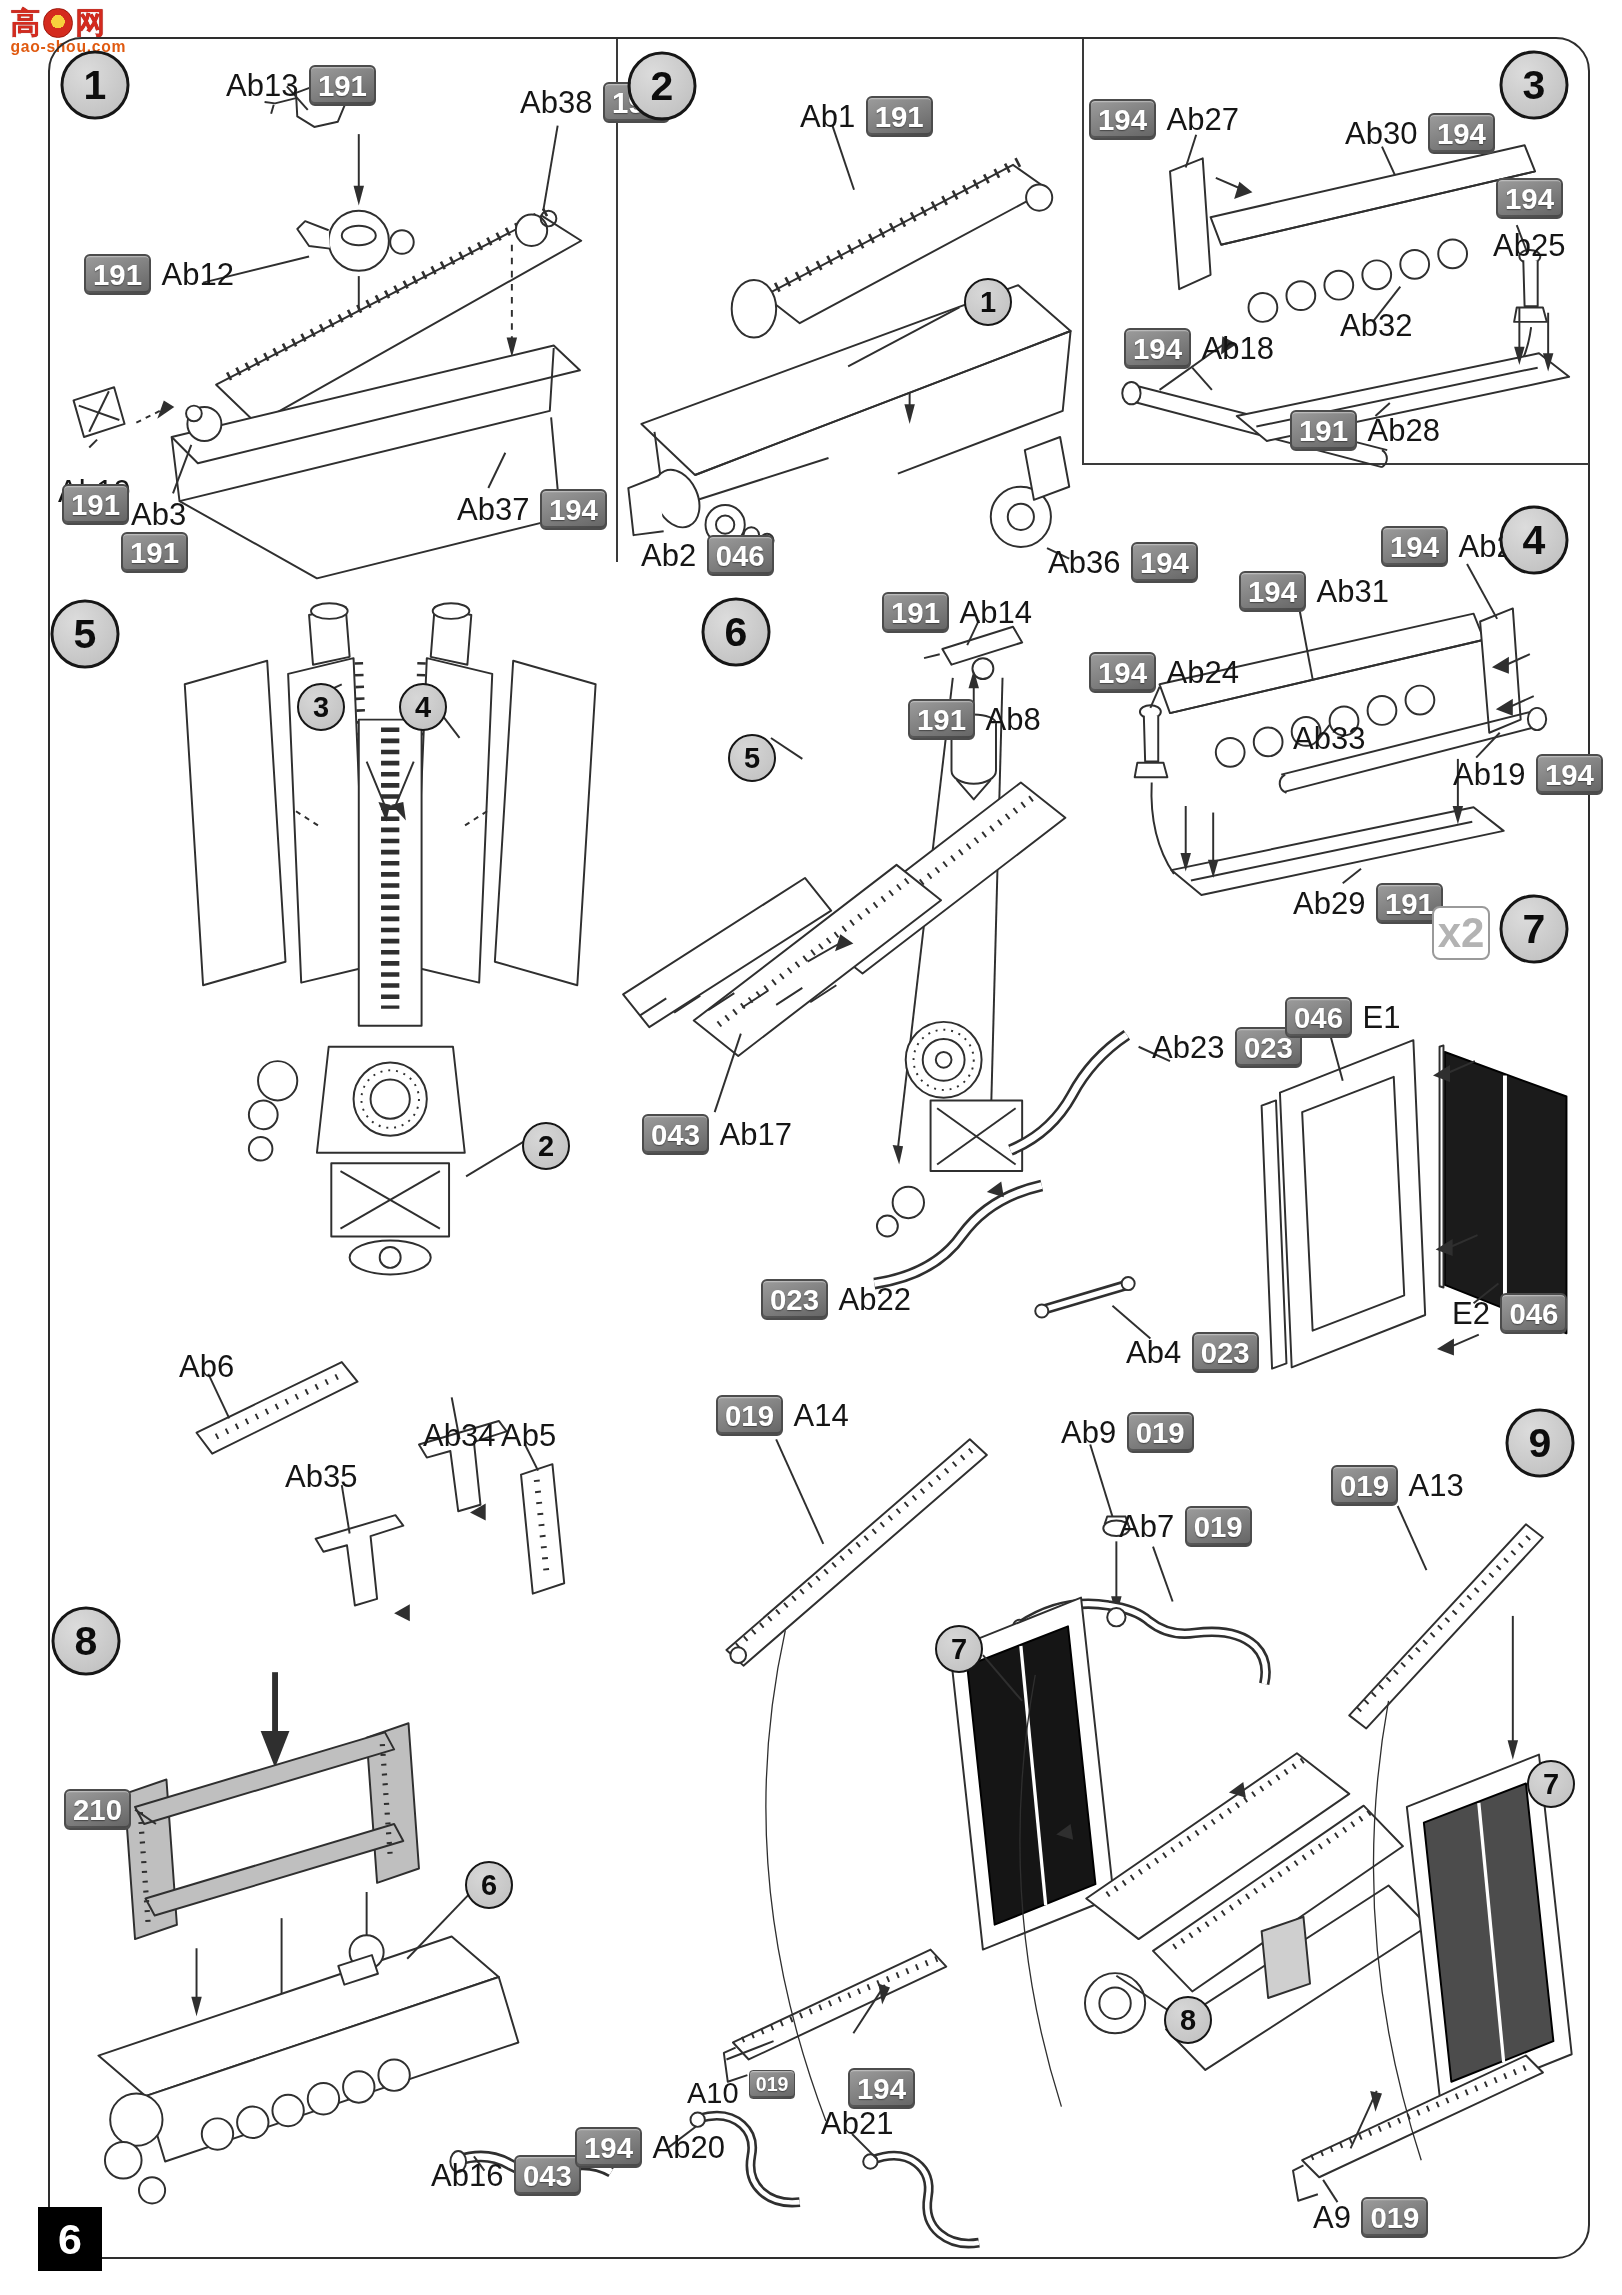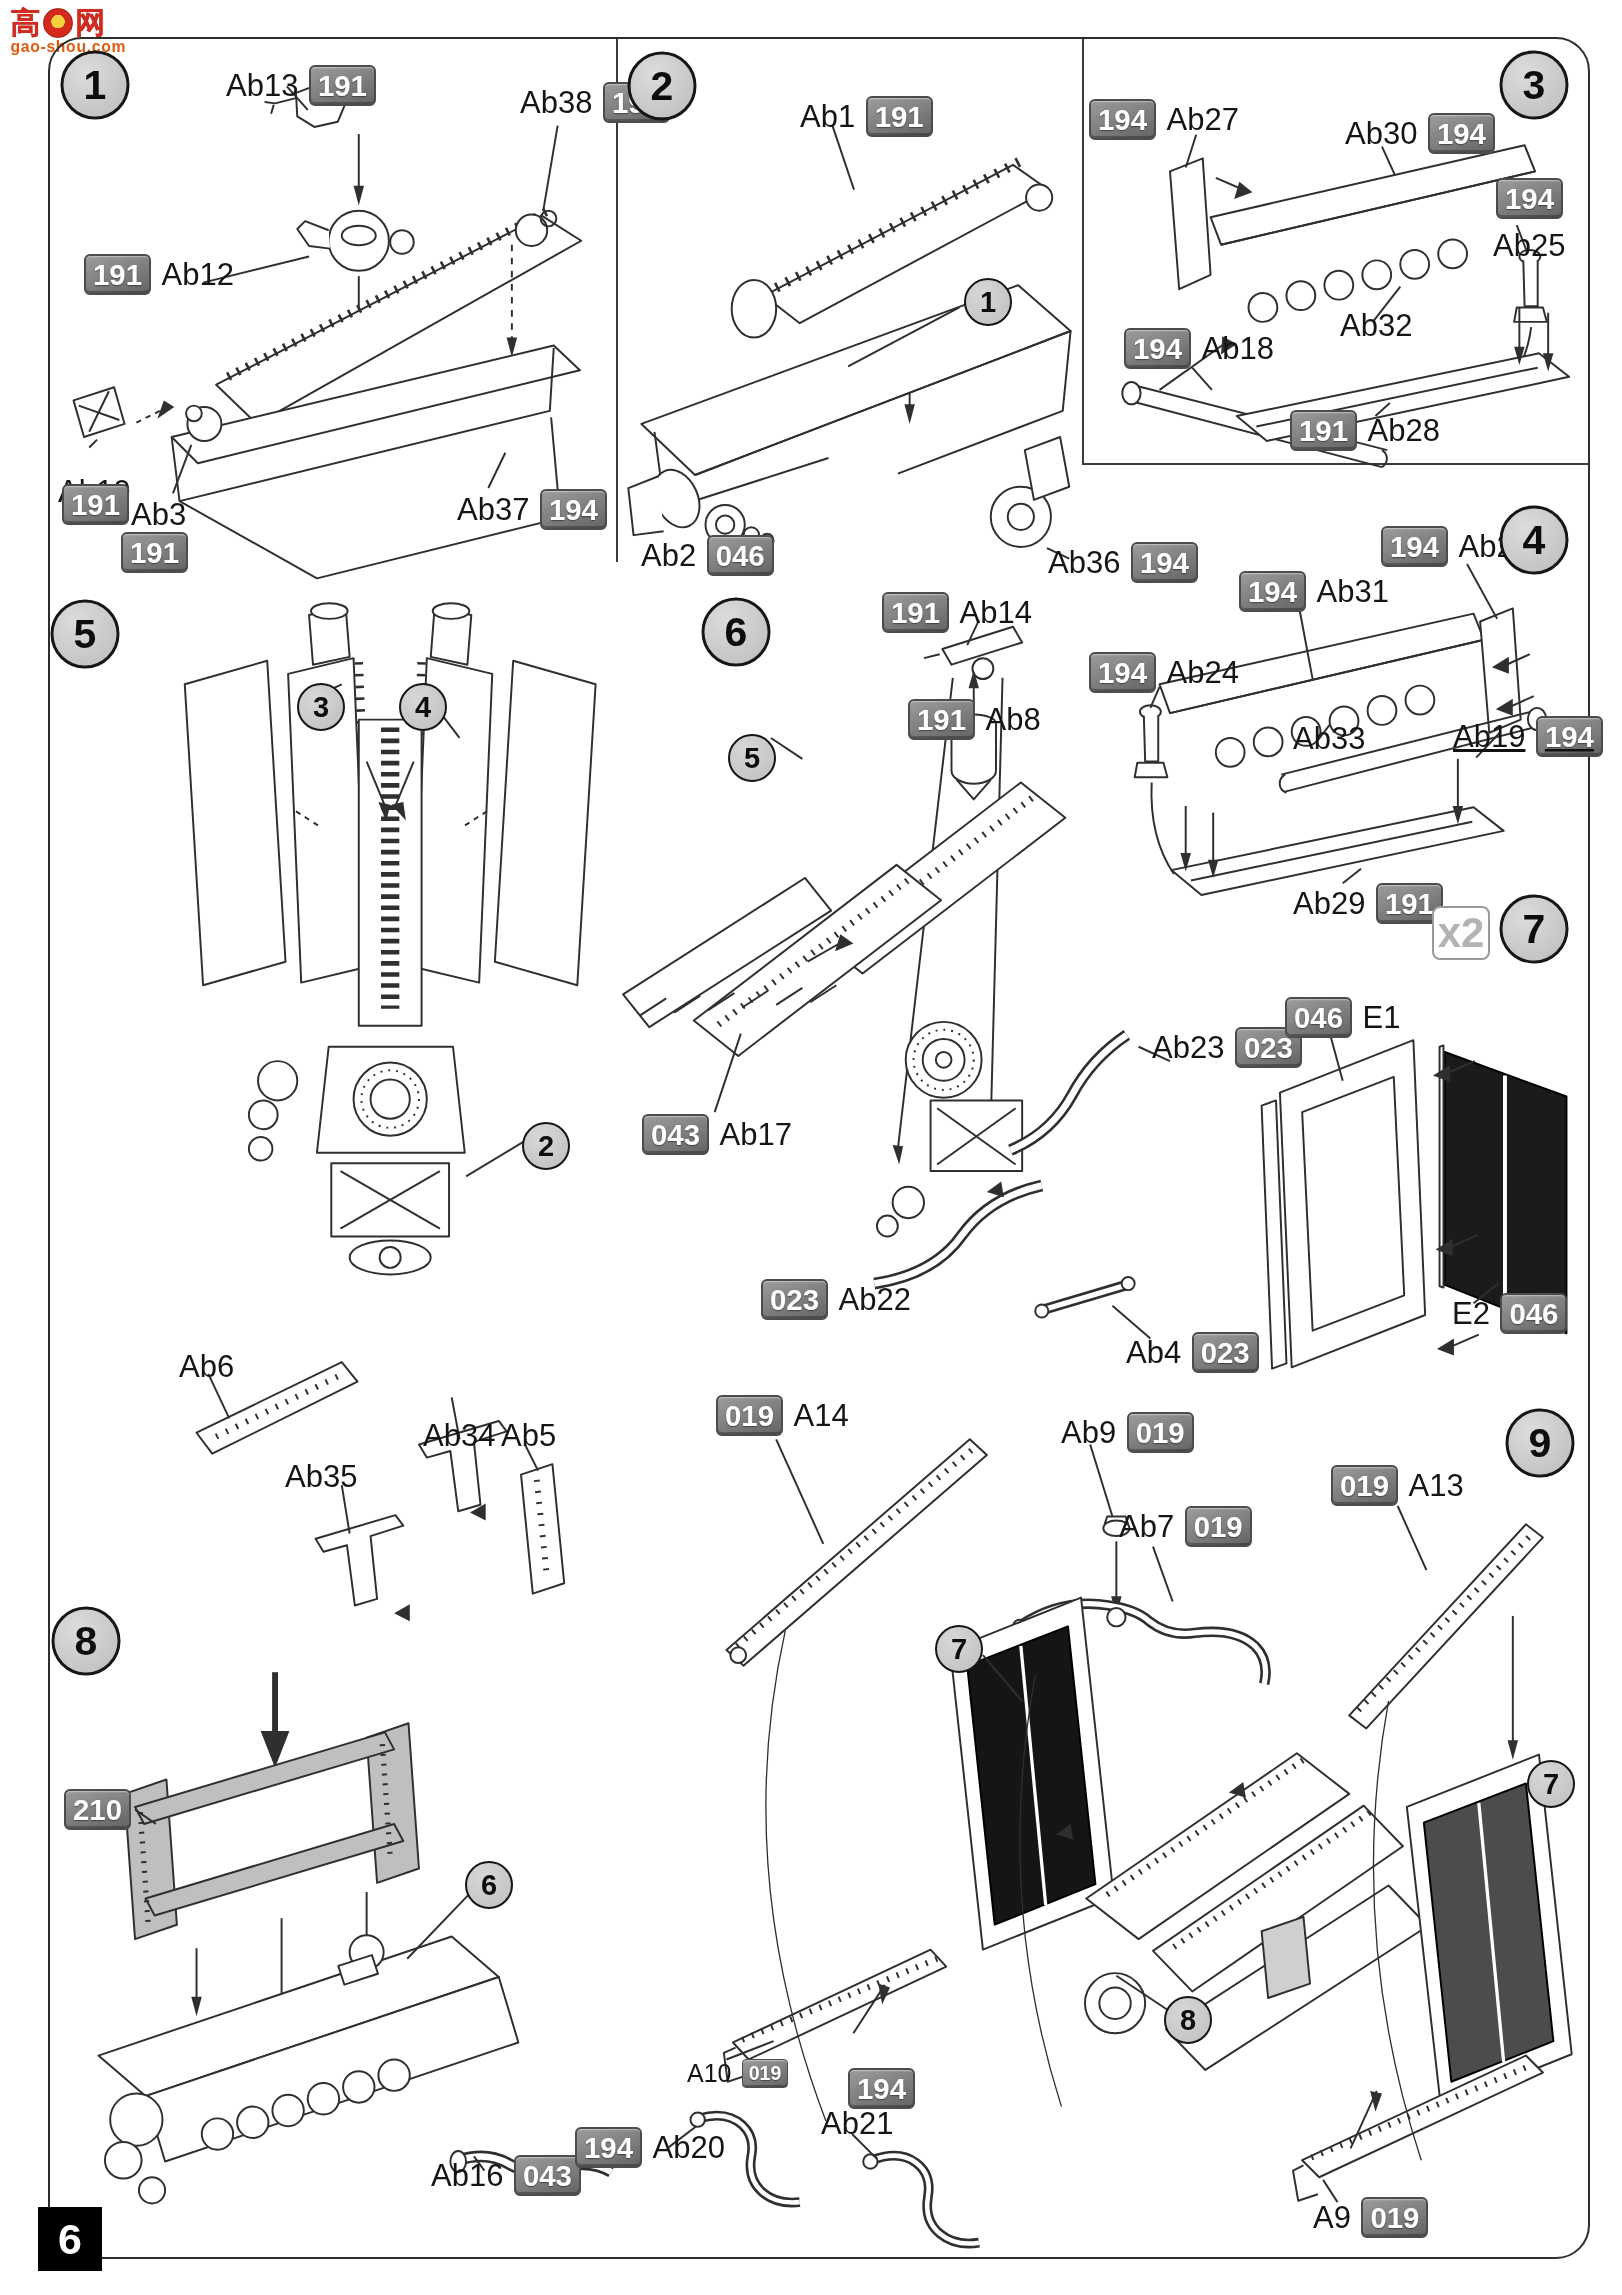--- a/index.html
+++ b/index.html
@@ -30,21 +30,21 @@
   
   .lrow{position:absolute;display:flex;align-items:center;gap:10.5px;white-space:nowrap;z-index:5;}
   .ptxt{font-size:31px;color:#151515;}
   .cbox{display:inline-flex;align-items:center;justify-content:center;
         min-width:67px;height:41px;padding:0 5.2px;box-sizing:border-box;
         background:linear-gradient(160deg,#9c9c9c,#646464);
         border:2px solid #4c4c4c;border-radius:5.9px;
         color:#fff;font-weight:bold;font-size:29.4px;
         text-shadow:0 1.3px 1.3px rgba(0,0,0,.45);
         box-shadow:inset 0 1.3px 0 rgba(255,255,255,.35), inset 0 -2px 0 rgba(0,0,0,.28);}
-  .lrow.small .ptxt{font-size:25px;}
+  .lrow.small .ptxt{font-size:29px;margin-top:18px;}
   .lrow.small .cbox{min-width:46px;height:29px;font-size:19.6px;border-width:1.3px;border-radius:3.9px;}
   
   .x2badge{position:absolute;left:1432px;top:906px;width:54px;height:50px;background:#fff;
            border:2.6px solid #9a9a9a;border-radius:7.9px;display:flex;align-items:center;
            justify-content:center;font-weight:bold;font-size:42px;color:#b3b3b3;z-index:6;}
   .x2badge::first-letter{font-size:23.6px;color:#6f6f6f;}
   
   .pagenum{position:absolute;left:38px;top:2207px;width:64px;height:64px;background:#000;
            color:#fff;display:flex;align-items:center;justify-content:center;
            font-size:43px;font-weight:bold;z-index:7;}
@@ -498,21 +498,21 @@
         <span class="cbox">194</span>
         <span class="ptxt">Ab31</span>
       </div>
       <div class="lrow" style="left: 1089px; top: 652px;">
         <span class="cbox">194</span>
         <span class="ptxt">Ab24</span>
       </div>
       <div class="lrow" style="left: 1293px; top: 721px;">
         <span class="ptxt">Ab33</span>
       </div>
-      <div class="lrow" style="left: 1453px; top: 716px; text-decoration: underline;">
+      <div class="lrow" style="left: 1453px; top: 754px;">
         <span class="ptxt">Ab19</span>
         <span class="cbox">194</span>
       </div>
       <div class="lrow" style="left: 1293px; top: 883px;">
         <span class="ptxt">Ab29</span>
         <span class="cbox">191</span>
       </div>
       <div class="step-badge" style="left: 85px; top: 634px;">5</div>
       <div class="callout" style="left: 321px; top: 707px;">3</div>
       <div class="callout" style="left: 423px; top: 707px;">4</div>

